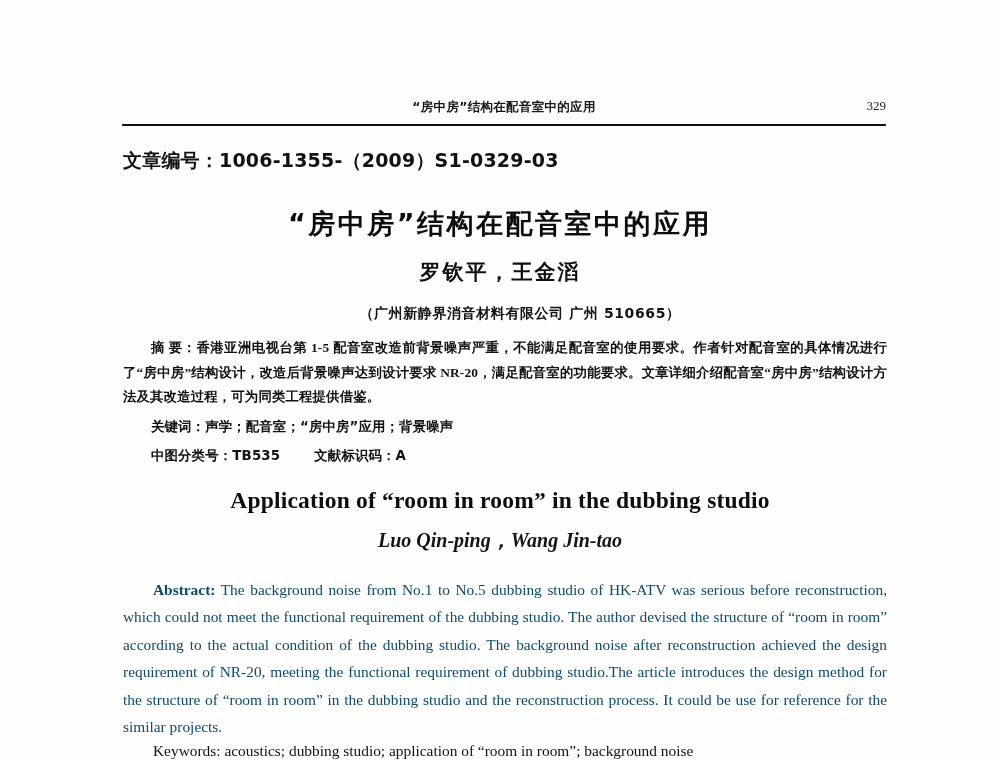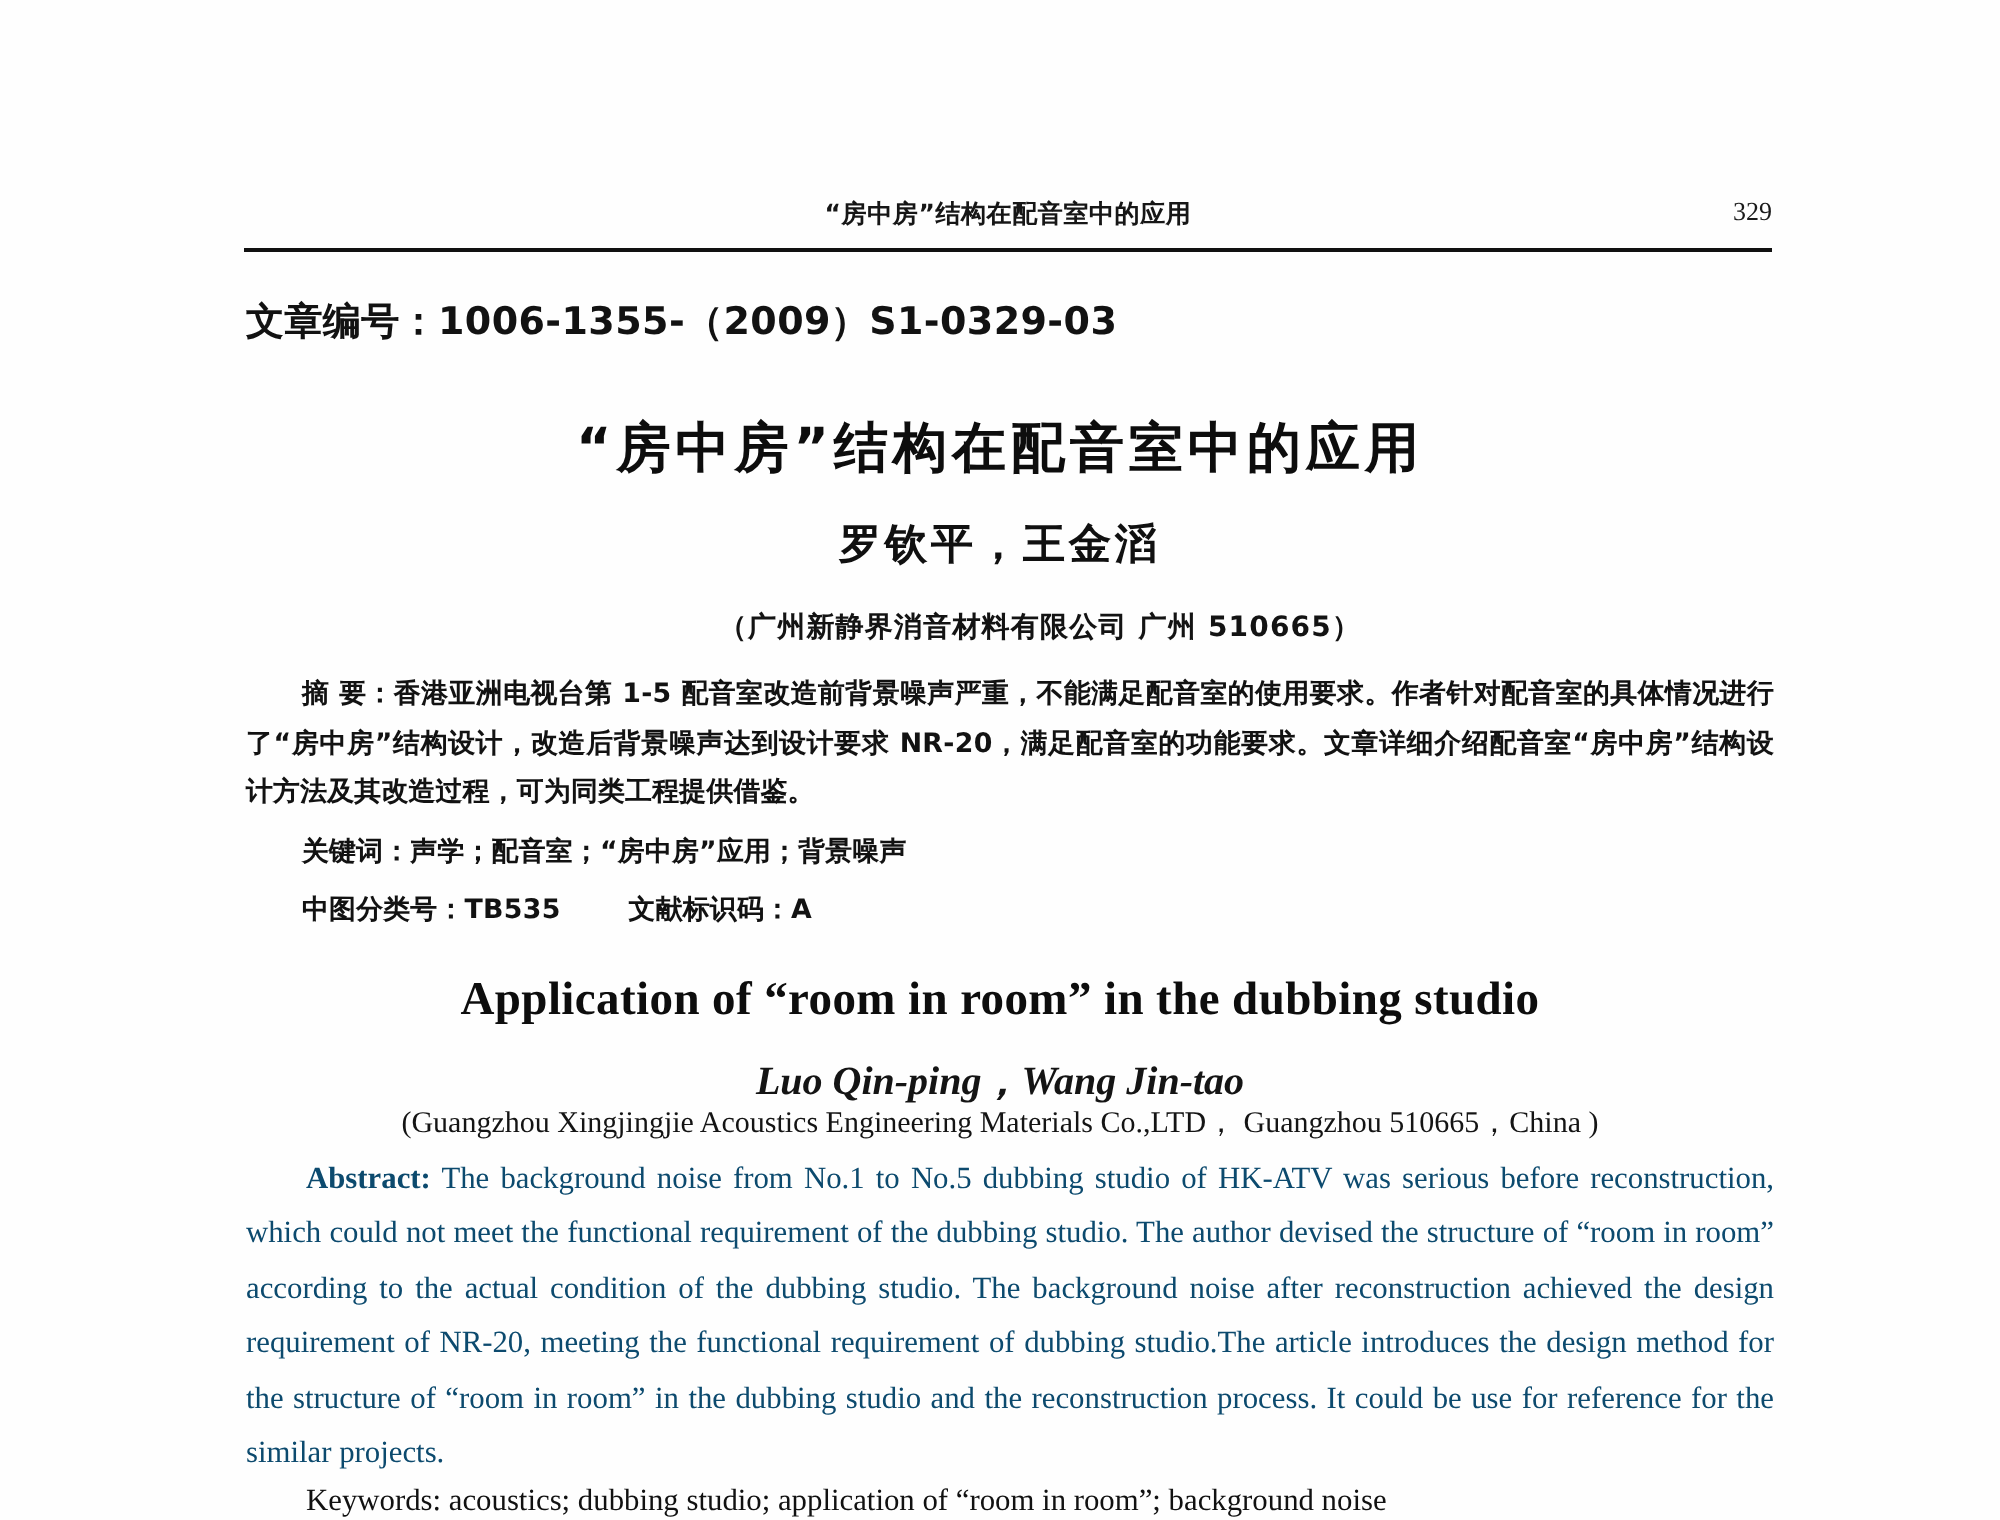--- a/index.html
+++ b/index.html
@@ -123,21 +123,21 @@
     font-size: 13.4px;
     font-weight: bold;
     line-height: 24.5px;
     color: #121212;
     letter-spacing: 0.15px;
   }
   .cn-body p {
     margin: 0;
     text-align: justify;
   }
-  .indent2 { text-indent: 28px; }
+  .indent2 { text-indent: 28px; font-family: Liberation Serif, serif; }
   .kw-line {
     margin-top: 5px !important;
     text-indent: 28px;
   }
   .clsline {
     margin-top: 5px !important;
     text-indent: 28px;
   }
   .gapwide { display: inline-block; width: 34px; }
 
@@ -224,21 +224,20 @@
   <div class="cn-affil">（广州新静界消音材料有限公司  广州  510665）</div>
 
   <div class="cn-body">
     <p class="indent2"><span>摘 要：</span><span>香港亚洲电视台第 1-5 配音室改造前背景噪声严重，不能满足配音室的使用要求。作者针对配音室的具体情况进行了“房中房”结构设计，改造后背景噪声达到设计要求 NR-20，满足配音室的功能要求。文章详细介绍配音室“房中房”结构设计方法及其改造过程，可为同类工程提供借鉴。</span></p>
     <p class="kw-line"><span>关键词：</span><span>声学；配音室；“房中房”应用；背景噪声</span></p>
     <p class="clsline"><span>中图分类号：</span><span>TB535</span><span class="gapwide"></span><span>文献标识码：</span><span>A</span></p>
   </div>
 
   <div class="en-title">Application of “room in room” in the dubbing studio</div>
   <div class="en-authors">Luo Qin-ping，Wang Jin-tao</div>
-  <div class="en-affil">(Guangzhou Xingjingjie Acoustics Engineering Materials Co.,LTD，    Guangzhou 510665，China )</div>
 
   <div class="en-body">
     <p class="first"><span class="lbl">Abstract:</span><span> The background noise from No.1 to No.5 dubbing studio of HK-ATV was serious before reconstruction, which could not meet the functional requirement of the dubbing studio. The author devised the structure of “room in room”   according to the actual condition of the dubbing studio. The background noise after reconstruction achieved the design requirement of NR-20, meeting the functional requirement of dubbing studio.The article introduces the design method for the structure of “room in room” in the dubbing studio and the reconstruction process. It could be use for reference for the similar projects.</span></p>
   </div>
 
   <div class="kw-en"><span class="lbl">Keywords:</span><span> acoustics; dubbing studio; application of “room in room”; background noise</span></div>
 
 </div>
 
 </body></html>

